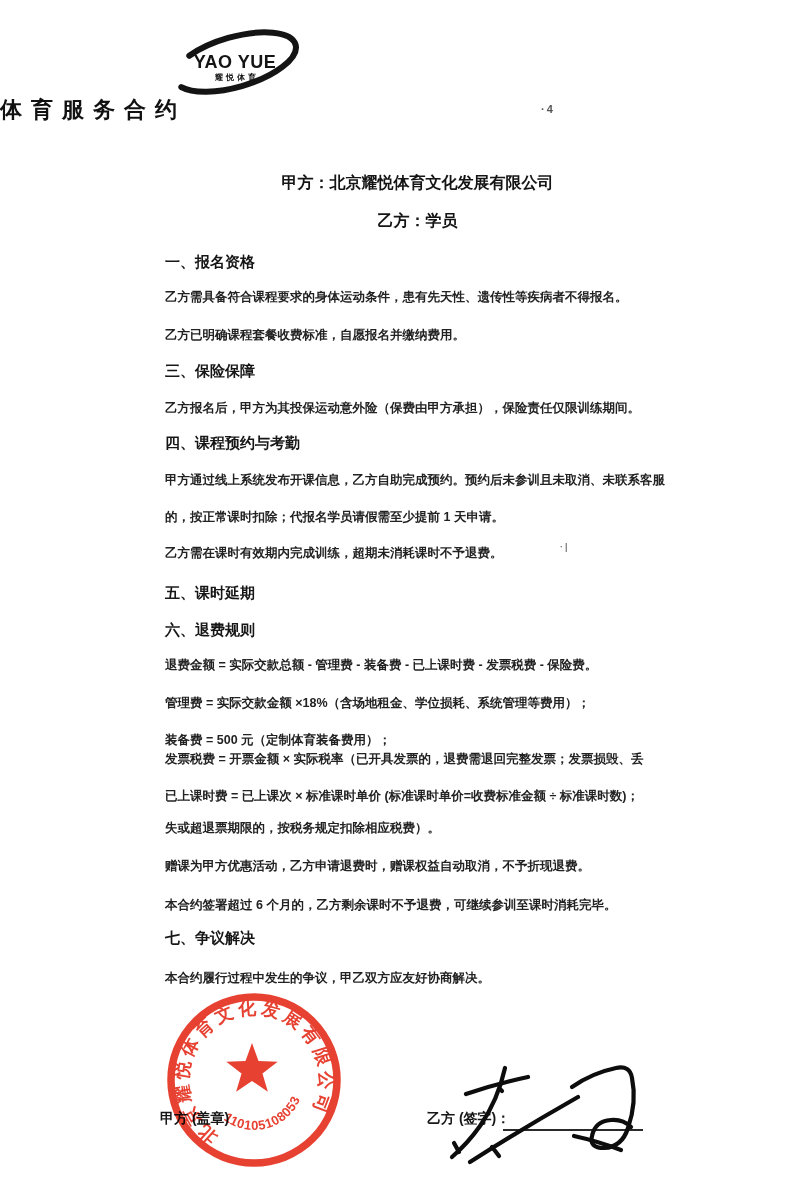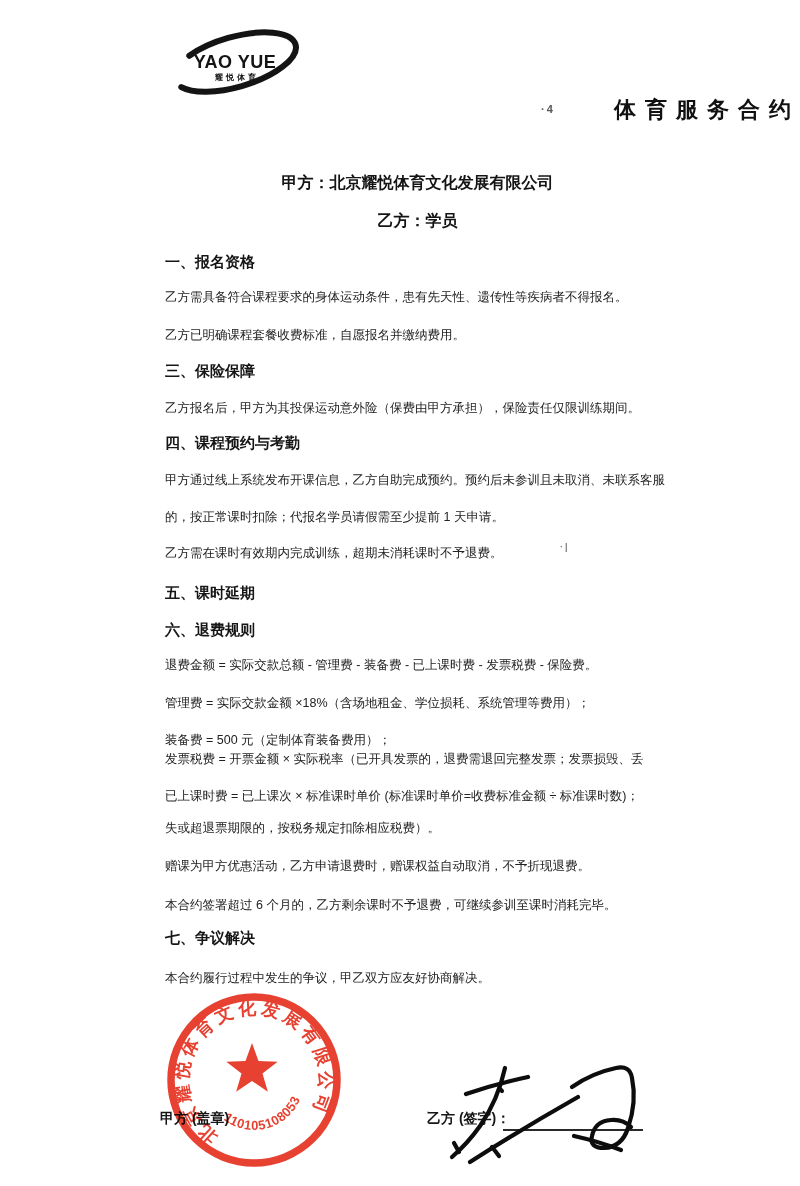--- a/index.html
+++ b/index.html
@@ -9,32 +9,32 @@
     margin:0 auto;
     background:#ffffff;
     overflow:hidden;
     font-family:"Liberation Sans","DejaVu Sans",sans-serif;
     color:#1b1b1b;
   }
   
   .logo{position:absolute;left:163px;top:26px;width:150px;height:74px;}
   .doc-title{
     position:absolute;left:0;right:0;top:95px;
-    text-align:right;
+    text-align:left;
     font-size:22px;font-weight:700;letter-spacing:9px;
     color:#111;
   }
   .artifact{position:absolute;color:#555;font-size:11px;font-weight:700;letter-spacing:2px;}
   .artifact.a1{left:541px;top:103px;}
   .artifact.a2{left:560px;top:542px;font-size:9px;color:#777;}
   
   .body-col{position:absolute;left:165px;top:0;width:505px;}
   .party{font-size:16px;font-weight:700;line-height:22px;white-space:nowrap;color:#141414;text-align:center;}
   .sec-title{font-size:15px;font-weight:700;line-height:20px;white-space:nowrap;color:#161616;font-family:Liberation Serif, serif;}
-  .line{font-size:12.5px;font-weight:400;line-height:20px;white-space:nowrap;color:#222;}
+  .line{font-size:12.5px;font-weight:700;line-height:20px;white-space:nowrap;color:#222;}
   .tight{line-height:19px;}
   
   .sig-label{position:absolute;font-size:14px;font-weight:700;color:#161616;white-space:nowrap;}
   .sig-label.a{left:160px;top:1110px;}
   .sig-label.b{left:427px;top:1110px;}
   .sig-underline{position:absolute;left:503px;top:1129px;width:140px;height:2px;background:#2a2a2a;}
   
   .stamp{position:absolute;left:161px;top:987px;width:186px;height:186px;
          mix-blend-mode:multiply;opacity:.92;}
   

